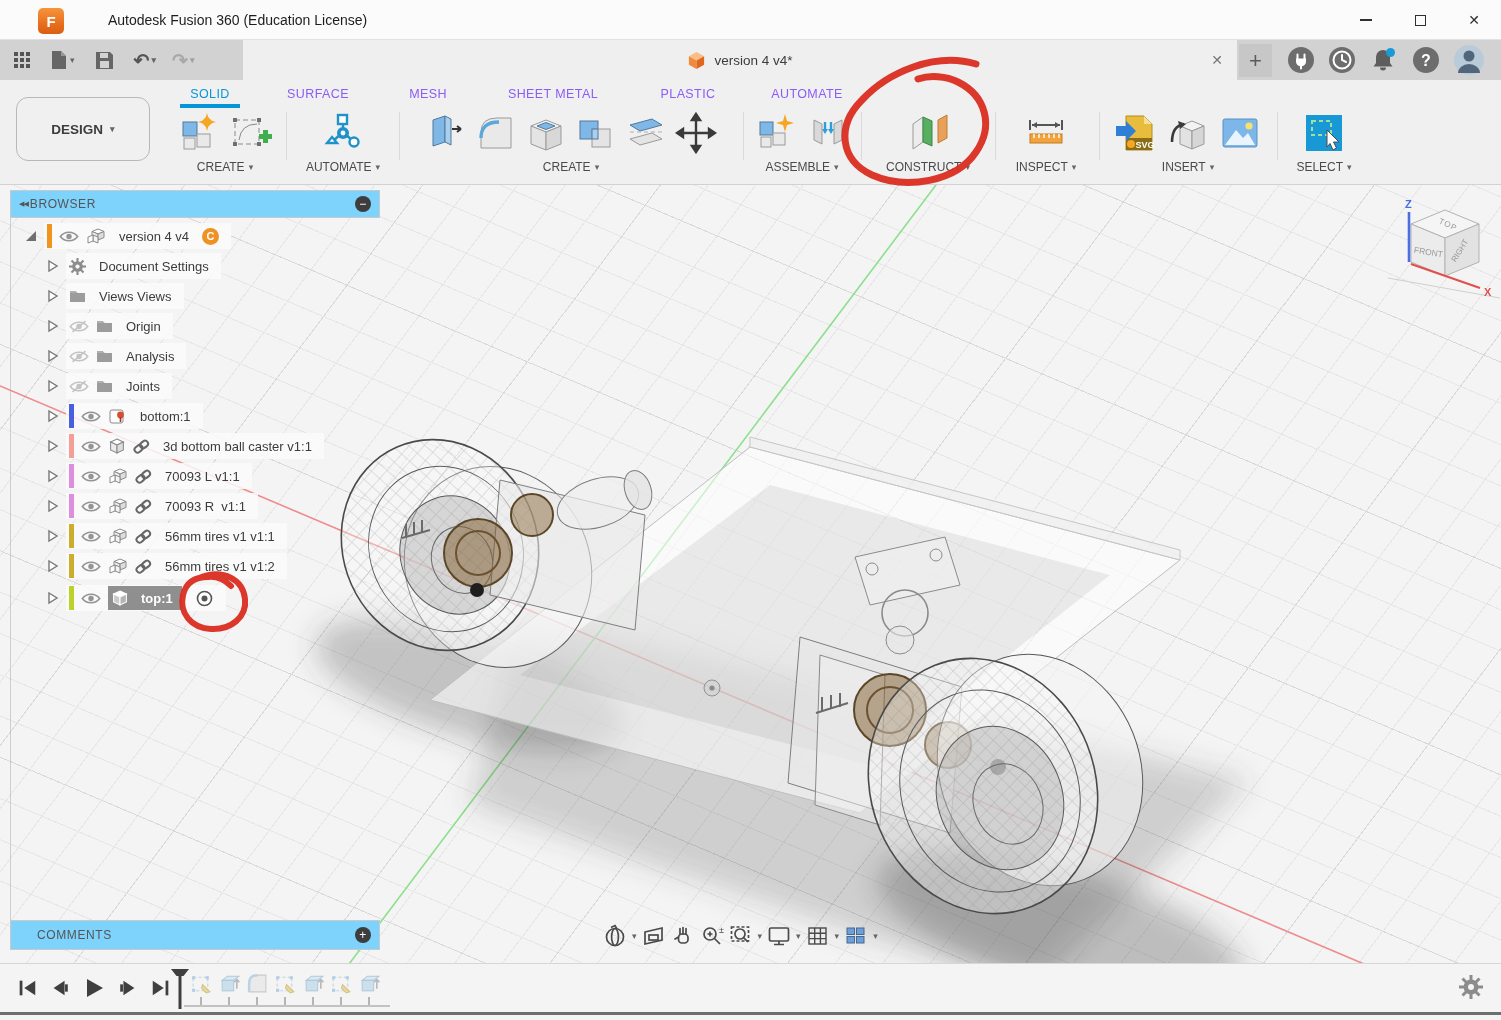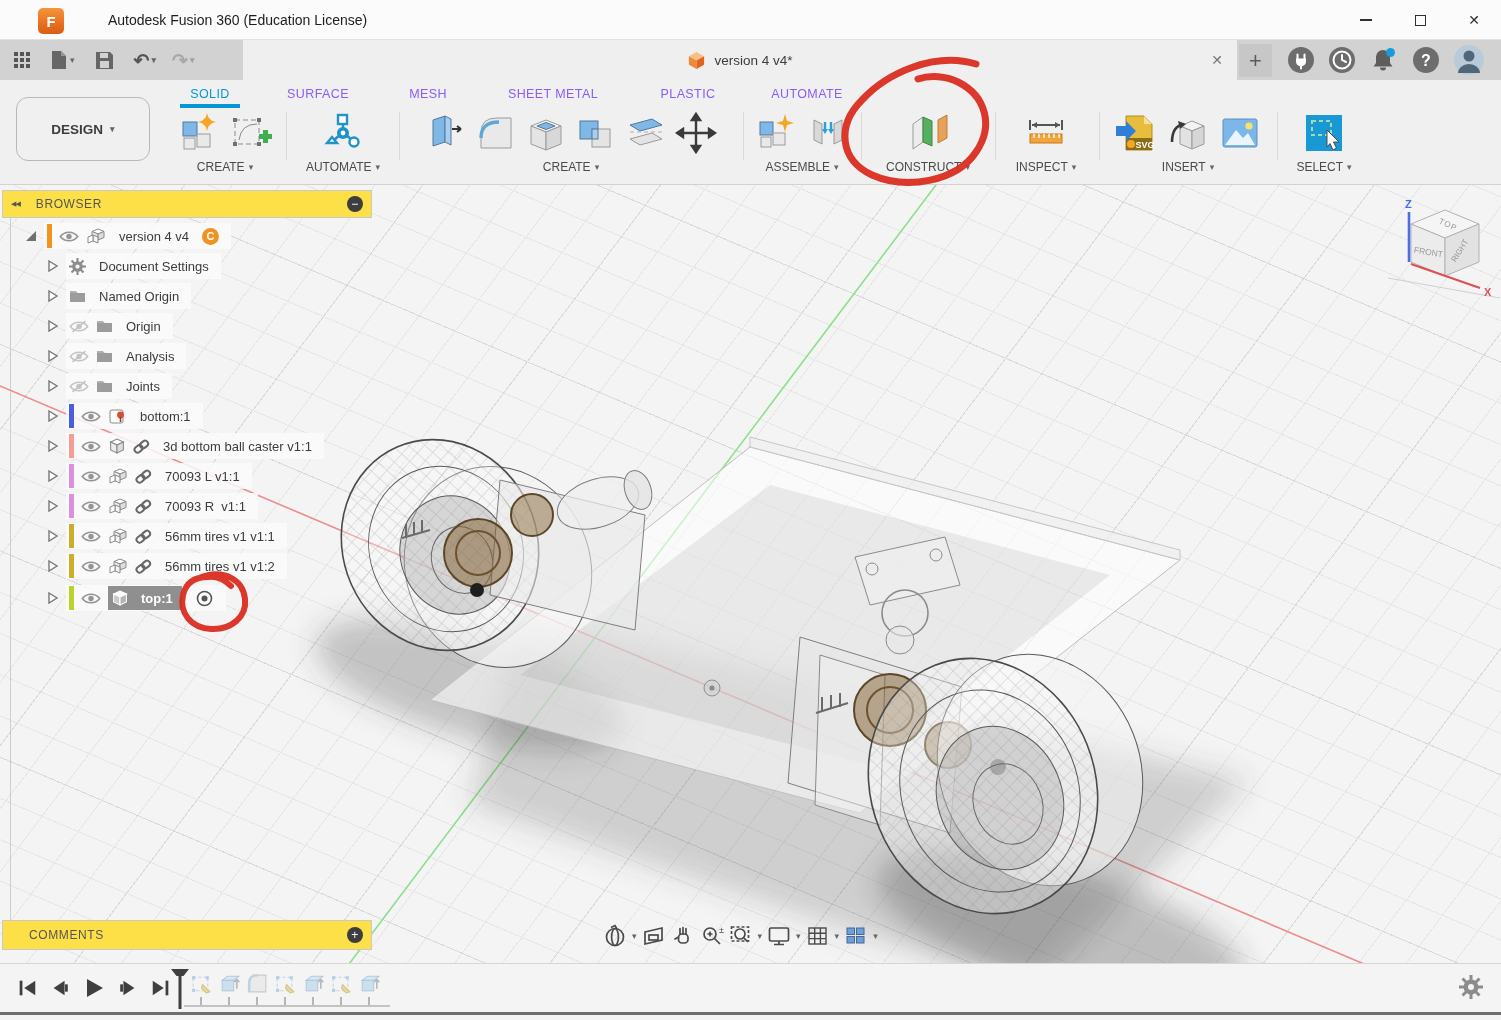--- a/index.html
+++ b/index.html
@@ -50,22 +50,22 @@
   .viewport{position:absolute;left:0;top:185px;width:1501px;height:778px;
      background:
        repeating-linear-gradient(23deg,transparent 0 189px,#d9d9d9 189px 190px),
        repeating-linear-gradient(307deg,transparent 0 189px,#d9d9d9 189px 190px),
        repeating-linear-gradient(23deg,transparent 0 37px,#e6e6e6 37px 38px),
        repeating-linear-gradient(307deg,transparent 0 37px,#e6e6e6 37px 38px),
        #f4f4f4;}
   .scene{position:absolute;left:0;top:0;}
 
   
-  .panelhead{position:absolute;left:2px;width:370px;height:28px;background:#fde047;border:1px solid #c9c9c9;
-     display:flex;align-items:center;gap:16px;padding:0 8px;font-size:12px;color:#555;letter-spacing:.6px;z-index:8;}
+  .panelhead{position:absolute;left:10px;width:370px;height:28px;background:#7dd3fc;border:1px solid #c9c9c9;
+     display:flex;align-items:center;gap:2px;padding:0 8px;font-size:12px;color:#555;letter-spacing:.6px;z-index:8;}
   .badge-dark{margin-left:auto;width:16px;height:16px;border-radius:50%;background:#3d3d3d;color:#fff;
      display:flex;align-items:center;justify-content:center;font-size:12px;line-height:1;}
   .panel-edge{position:absolute;left:10px;top:218px;width:1px;height:702px;background:rgba(175,175,175,.55);z-index:7;}
   .brow{position:absolute;display:flex;align-items:center;height:28px;z-index:8;}
   .tri{flex:0 0 auto;margin-right:6px;}
   .strip{display:flex;align-items:center;background:rgba(250,250,250,.85);height:26px;gap:7px;padding:0 12px 0 3px;}
   .cbar{width:5px;height:24px;flex:0 0 auto;}
   .blabel{font-size:13px;color:#3c3c3c;white-space:pre;padding-left:6px;}
   .chip{display:flex;align-items:center;gap:6px;background:#8f8f8f;height:24px;padding:0 9px 0 3px;}
   .chip .blabel{color:#fff;font-weight:bold;}
@@ -542,21 +542,21 @@
 
   <div class="brow" style="left:46px;top:282px">
     <svg class="tri" width="14" height="14">
         <path d="M3,2 L11,7 L3,12 Z" fill="#fdfdfd" stroke="#777" stroke-width="1.4"></path>
       </svg>
     <div class="strip">
       <svg width="17" height="14" viewBox="0 0 17 14">
           <path d="M1,2 h5.5 l2,2 h7.5 v9 h-15 z" fill="#9c9c9c"></path>
           <path d="M1,2 h5.5 l2,2 h-7.5 z" fill="#b0b0b0"></path>
         </svg>
-      <span class="blabel">Named Origin</span>
+      <span class="blabel">Views Views</span>
     </div>
   </div>
 
   <div class="brow" style="left:46px;top:312px">
     <svg class="tri" width="14" height="14">
         <path d="M3,2 L11,7 L3,12 Z" fill="#fdfdfd" stroke="#777" stroke-width="1.4"></path>
       </svg>
     <div class="strip">
       <svg width="20" height="13" viewBox="0 0 18 12">
         <path d="M1,6 C5,0.8 13,0.8 17,6 C13,11.2 5,11.2 1,6 Z" fill="none" stroke="#c4c4c4" stroke-width="1.5"></path>

